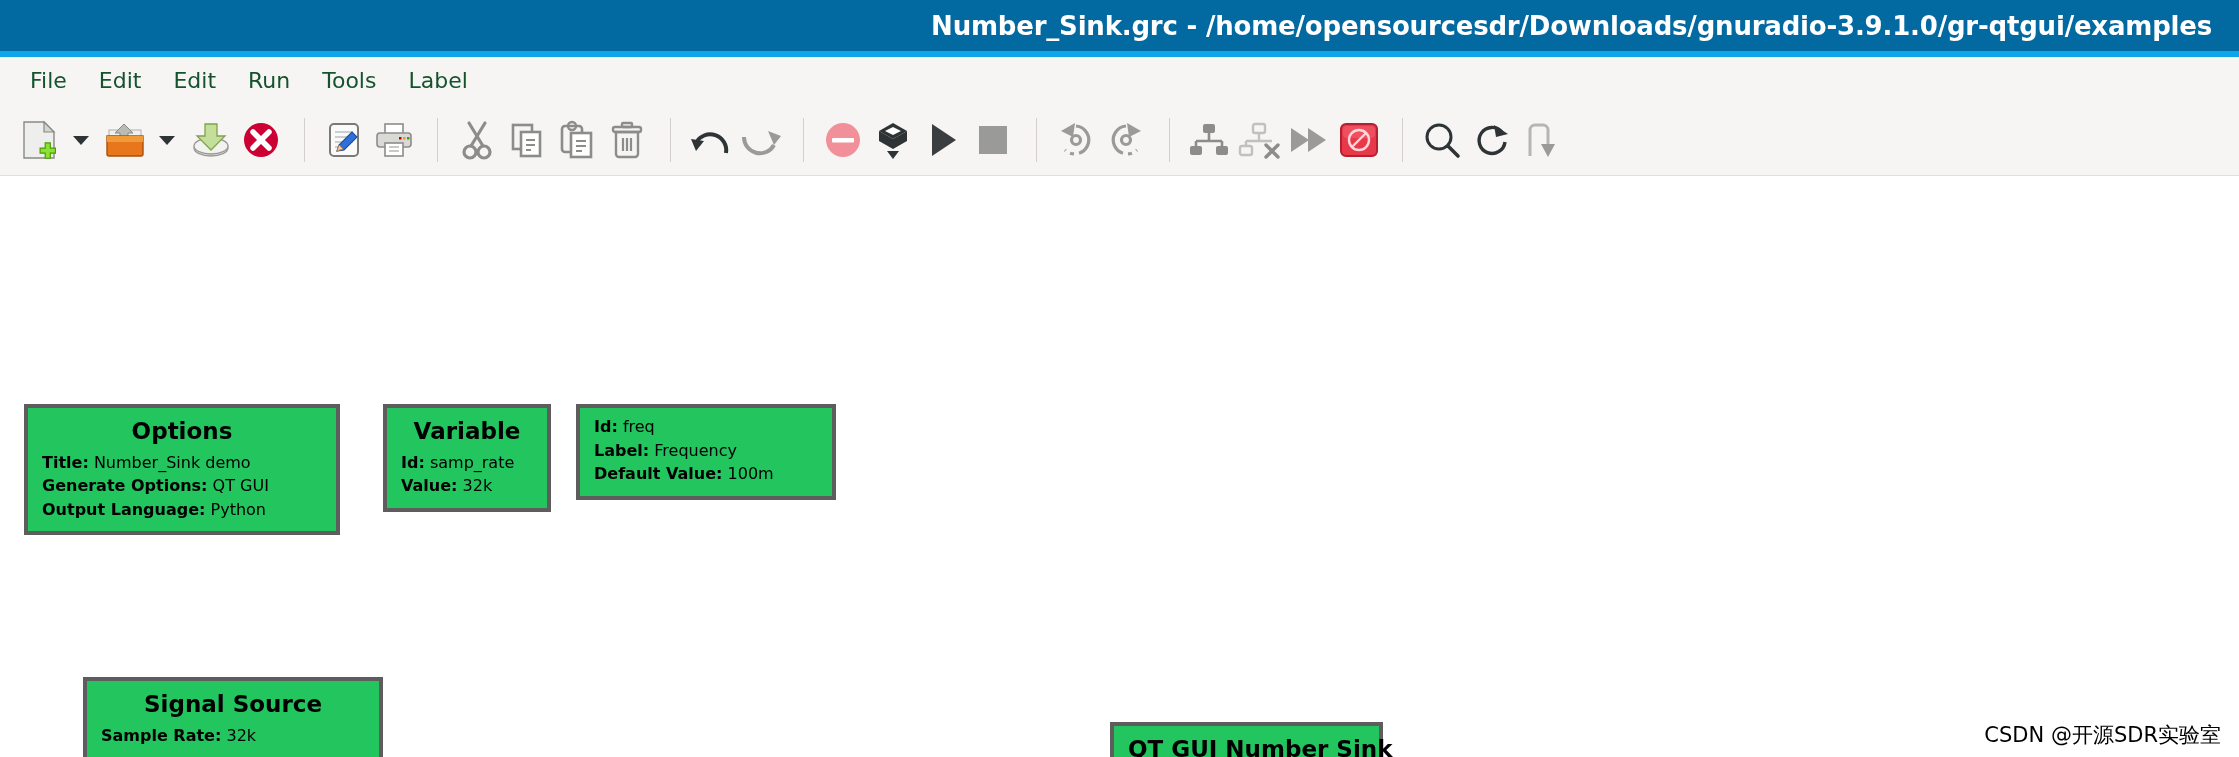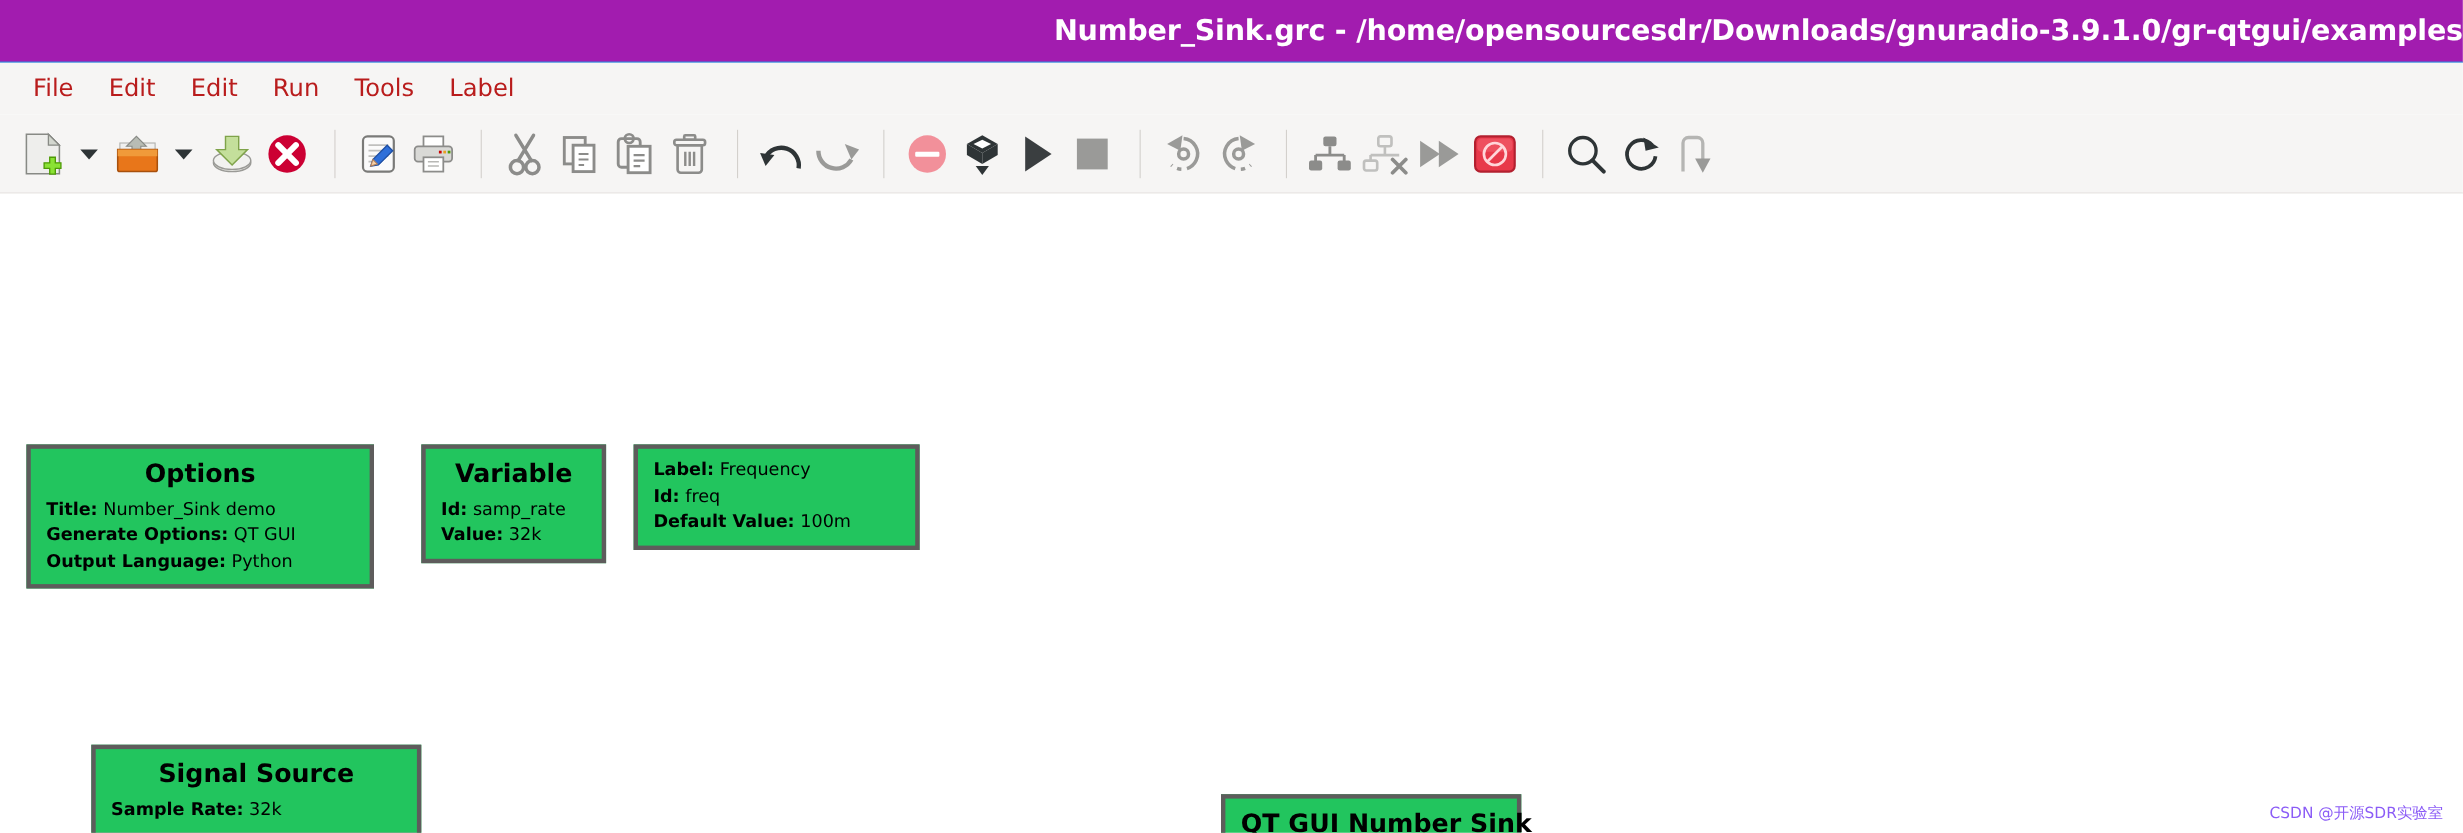--- a/index.html
+++ b/index.html
@@ -11,26 +11,26 @@
     width: 2239px;
     height: 757px;
     font-family: "DejaVu Sans", sans-serif;
     overflow: hidden;
     position: relative;
   }
 
   
   .titlebar {
     height: 57px;
-    background: #a21caf;
-    border-bottom: 1px solid #0ea5e9;
+    background: #0369a1;
+    border-bottom: 6px solid #0ea5e9;
     display: flex;
     align-items: center;
     justify-content: flex-end;
-    padding-right: 0;
+    padding-right: 27px;
     box-sizing: border-box;
   }
   .titlebar-text {
     color: #ffffff;
     font-size: 26px;
     font-weight: bold;
     font-family: "DejaVu Sans", sans-serif;
     letter-spacing: -0.2px;
     white-space: nowrap;
   }
@@ -39,21 +39,21 @@
   .menubar {
     height: 47px;
     background: #f6f5f4;
     display: flex;
     align-items: center;
     padding-left: 14px;
     box-sizing: border-box;
   }
   .menu-item {
     font-size: 22px;
-    color: #b91c1c;
+    color: #14532d;
     padding: 3px 16px;
     cursor: default;
     white-space: nowrap;
   }
 
   
   .toolbar {
     height: 72px;
     background: #f6f5f4;
     display: flex;
@@ -117,22 +117,22 @@
     padding-bottom: 2px;
   }
   .block-row { font-size: 16px; }
   .block-row b { font-weight: bold; }
 
   
   .watermark {
     position: absolute;
     right: 18px;
     bottom: 8px;
-    font-size: 14px;
-    color: #8b5cf6;
+    font-size: 21px;
+    color: #000000;
     white-space: nowrap;
   }
 </style>
 </head>
 <body>
 
 <div class="titlebar">
   <div class="titlebar-text">Number_Sink.grc - /home/opensourcesdr/Downloads/gnuradio-3.9.1.0/gr-qtgui/examples</div>
 </div>
 
@@ -400,28 +400,28 @@
       <span>samp_rate</span>
     </div>
     <div class="block-row">
       <b>Value:</b>
       <span>32k</span>
     </div>
   </div>
 
   <div class="block" style="left:576px; top:228px; width:260px;">
     <div class="block-row">
+      <b>Id:</b>
+      <span>freq</span>
+    </div>
+    <div class="block-row">
       <b>Label:</b>
       <span>Frequency</span>
     </div>
     <div class="block-row">
-      <b>Id:</b>
-      <span>freq</span>
-    </div>
-    <div class="block-row">
       <b>Default Value:</b>
       <span>100m</span>
     </div>
   </div>
 
   <div class="block" style="left:83px; top:501px; width:300px;">
     <div class="block-title">Signal Source</div>
     <div class="block-row">
       <b>Sample Rate:</b>
       <span>32k</span>

